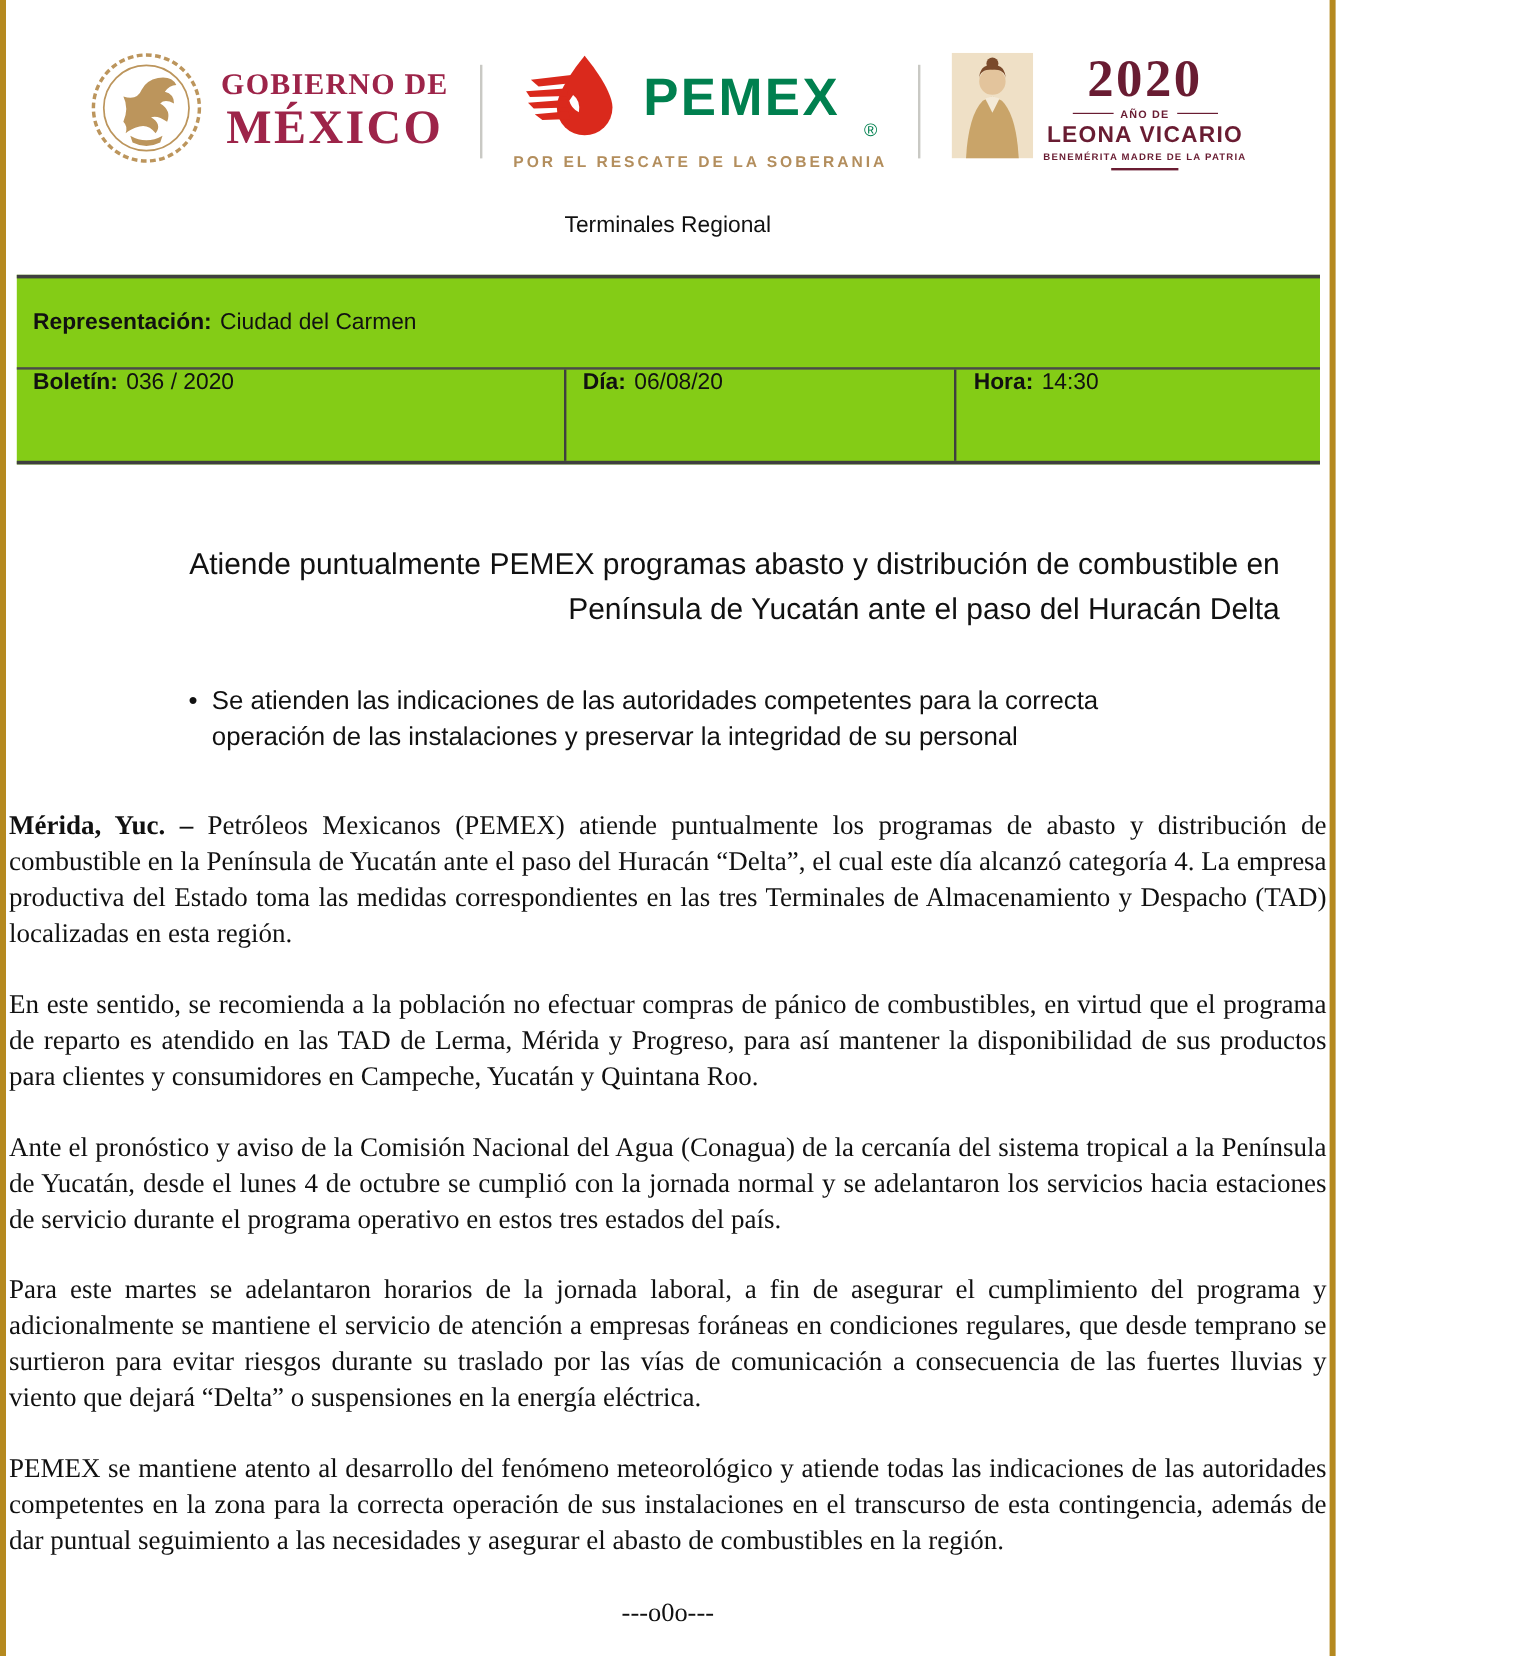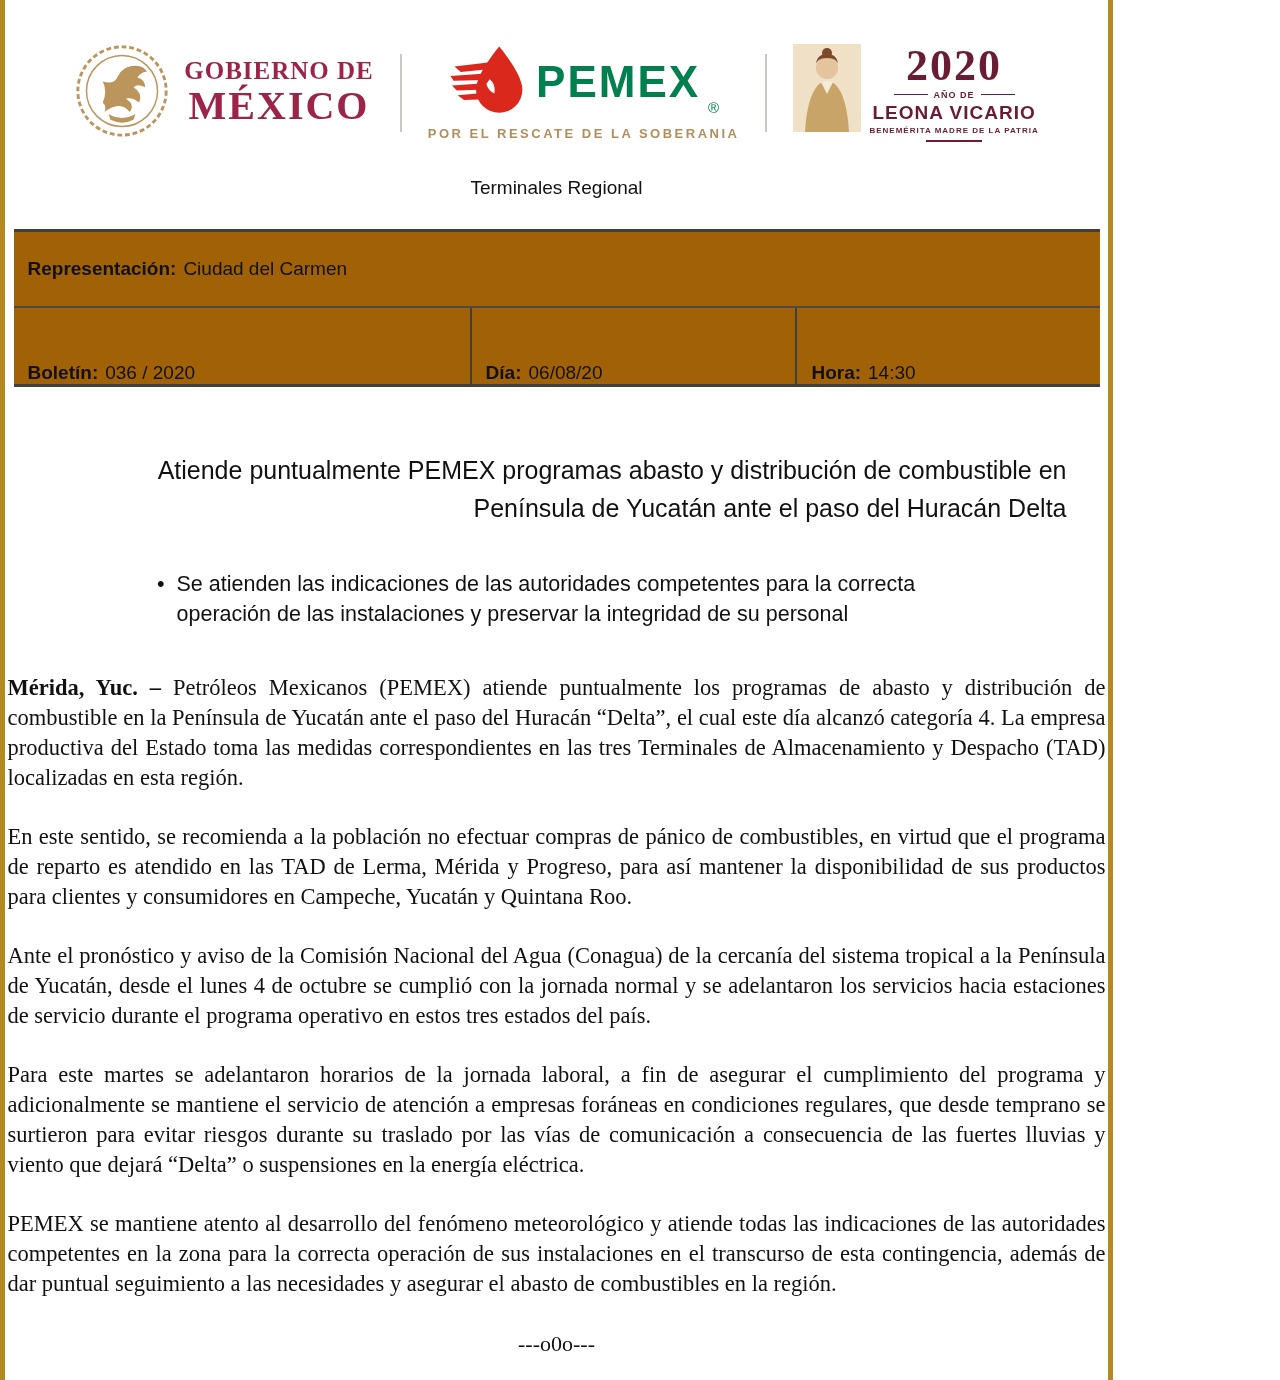--- a/index.html
+++ b/index.html
@@ -21,47 +21,47 @@
     gap:26px; padding-top:40px; height:105px;
   }
   .logo-sep { width:2px; height:78px; background:#c9c9c4; }
 
   .gob-logo { display:flex; align-items:center; gap:14px; }
   .gob-text { font-family:"Liberation Serif", serif; color:#9D2449; font-weight:bold; text-align:center; line-height:1.05; }
   .gob-text .l1 { font-size:25px; letter-spacing:1px; }
   .gob-text .l2 { font-size:40px; letter-spacing:2px; }
 
   .pemex-logo { display:flex; flex-direction:column; align-items:center; }
-  .pemex-top { display:flex; align-items:center; gap:8px; }
+  .pemex-top { display:flex; align-items:center; gap:20px; }
   .pemex-name { color:#00804F; font-weight:bold; font-size:44px; letter-spacing:2px; line-height:1; }
   .pemex-reg { color:#00804F; font-size:15px; align-self:flex-end; margin-bottom:4px; }
   .pemex-tagline { color:#B38E5D; font-weight:bold; font-size:13px; letter-spacing:2.5px; margin-top:6px; white-space:nowrap; }
 
   .leona-logo { display:flex; align-items:stretch; gap:8px; }
   .leona-text { display:flex; flex-direction:column; align-items:center; justify-content:center; color:#691C32; }
   .leona-year { font-family:"Liberation Serif", serif; font-weight:bold; font-size:44px; line-height:1; letter-spacing:2px; }
   .leona-anode { display:flex; align-items:center; gap:6px; font-size:9px; font-weight:bold; letter-spacing:1px; margin-top:2px; }
   .leona-anode .dash { width:34px; height:1px; background:#691C32; }
   .leona-name { font-size:19px; font-weight:bold; letter-spacing:1px; margin-top:2px; }
   .leona-sub { font-size:8px; font-weight:bold; letter-spacing:1px; margin-top:2px; }
   .leona-underline { width:56px; height:2px; background:#691C32; margin-top:5px; }
 
   
   .doc-type { text-align:center; font-size:19px; margin-top:32px; }
 
   
   .info-table {
     width:1086px; margin:30px auto 0;
     border-top:3px solid #3f3f3f; border-bottom:3px solid #3f3f3f;
-    background:#a16207;
+    background:#84cc16;
     font-size:19px;
   }
   .info-row1 { height:76px; display:flex; align-items:center; padding-left:14px; border-bottom:2px solid #4a4a4a; box-sizing:border-box; }
   .info-row2 { height:76px; display:flex; }
-  .info-cell { display:flex; align-items:flex-end; padding-left:14px; box-sizing:border-box; }
+  .info-cell { display:flex; align-items:flex-start; padding-left:14px; box-sizing:border-box; }
   .info-cell.c1 { width:42%; }
   .info-cell.c2 { width:30%; border-left:2px solid #3f3f3f; }
   .info-cell.c3 { width:28%; border-left:2px solid #3f3f3f; }
   .lbl { font-weight:bold; margin-right:7px; white-space:nowrap; }
 
   
   .doc-title {
     width:1020px; margin:64px auto 16px;
     text-align:right; font-weight:normal;
     font-size:25px; line-height:38px;

